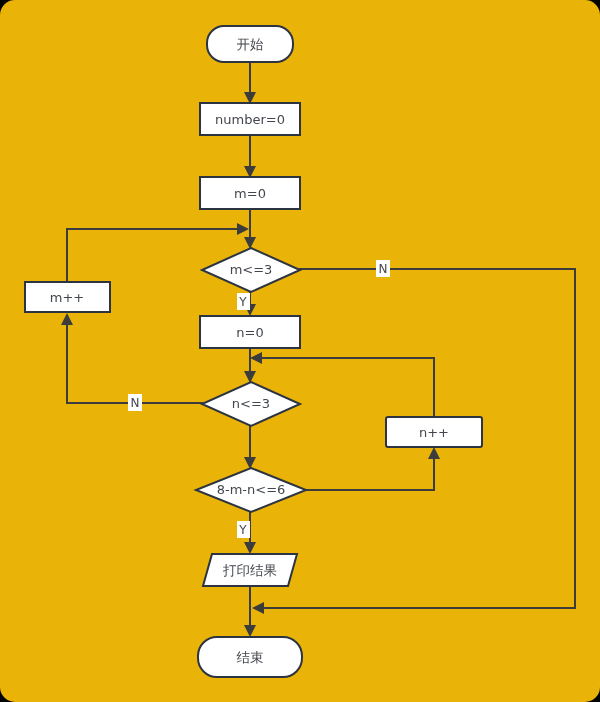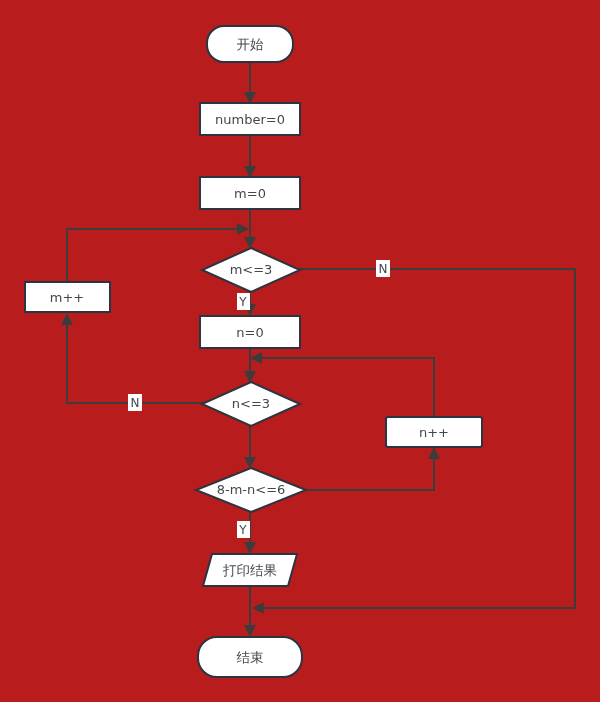--- a/index.html
+++ b/index.html
@@ -10,21 +10,22 @@
   body {
     width: 600px;
     height: 702px;
     overflow: hidden;
     font-family: "DejaVu Sans", "Liberation Sans", sans-serif;
   }
   #flow-root {
     position: relative;
     width: 600px;
     height: 702px;
-    background: #b91c1c;
+    background: #eab308;
+    border-radius: 15px;
   }
   svg#flow-svg {
     position: absolute;
     top: 0;
     left: 0;
     width: 600px;
     height: 702px;
     display: block;
   }
   .node-shape {

